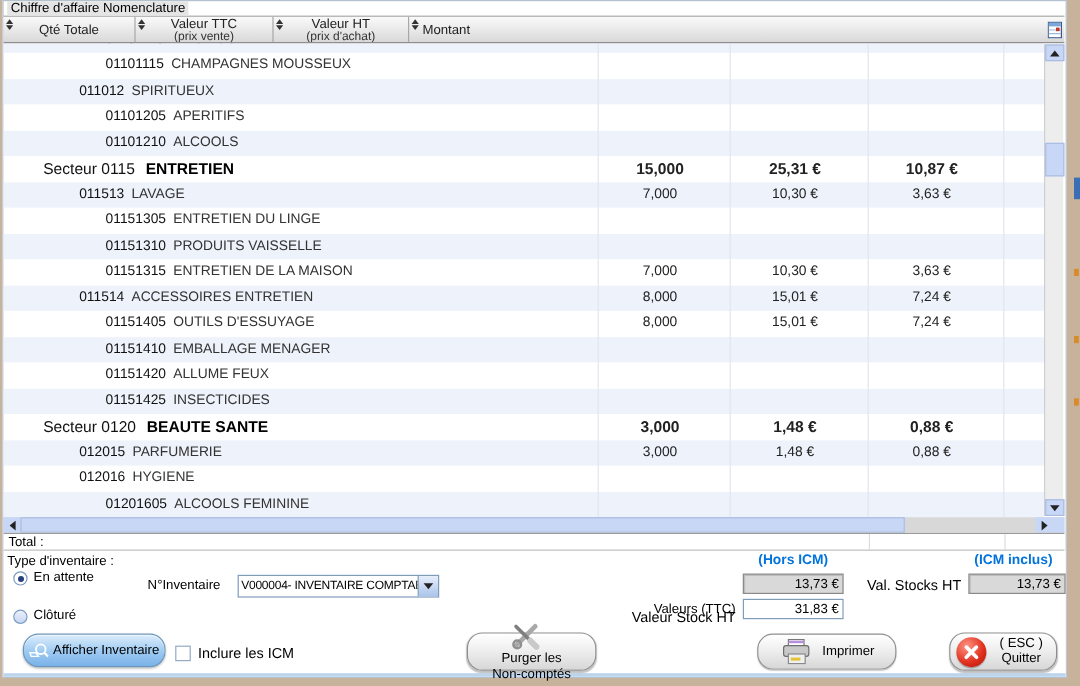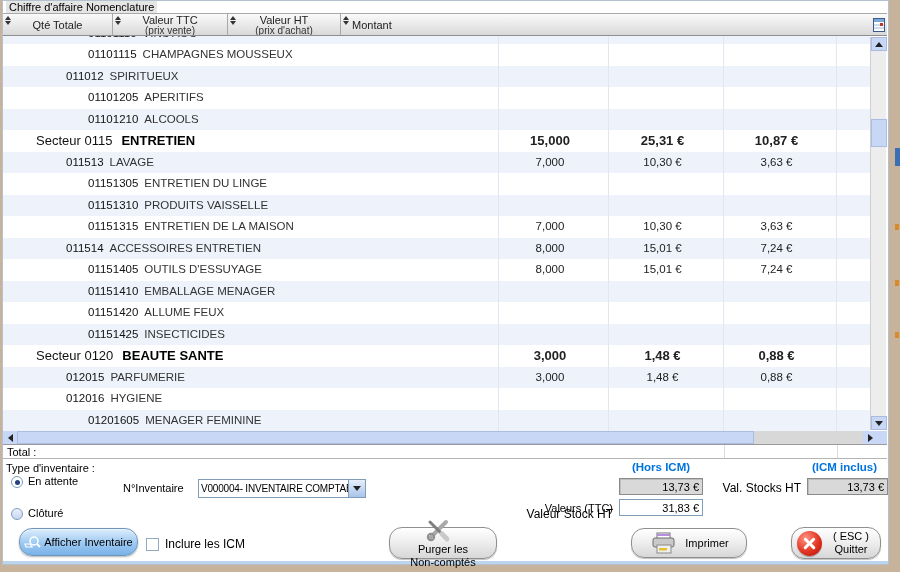--- a/index.html
+++ b/index.html
@@ -263,21 +263,21 @@
     <div class="c mont"></div>
   </div>
         <div class="trow lvl2">
     <div class="c name"><span class="code">012016</span><span class="nm">HYGIENE</span></div>
     <div class="c num qty"></div>
     <div class="c num ttc"></div>
     <div class="c num ht"></div>
     <div class="c mont"></div>
   </div>
         <div class="trow lvl3 alt">
-    <div class="c name"><span class="code">01201605</span><span class="nm">MENAGER FEMININE</span></div>
+    <div class="c name"><span class="code">01201605</span><span class="nm">ALCOOLS FEMININE</span></div>
     <div class="c num qty"></div>
     <div class="c num ttc"></div>
     <div class="c num ht"></div>
     <div class="c mont"></div>
   </div>
       </div>
 
     <div class="vscroll">
       <div class="sbtn" style="top:0">
           <span class="tri up"></span>

